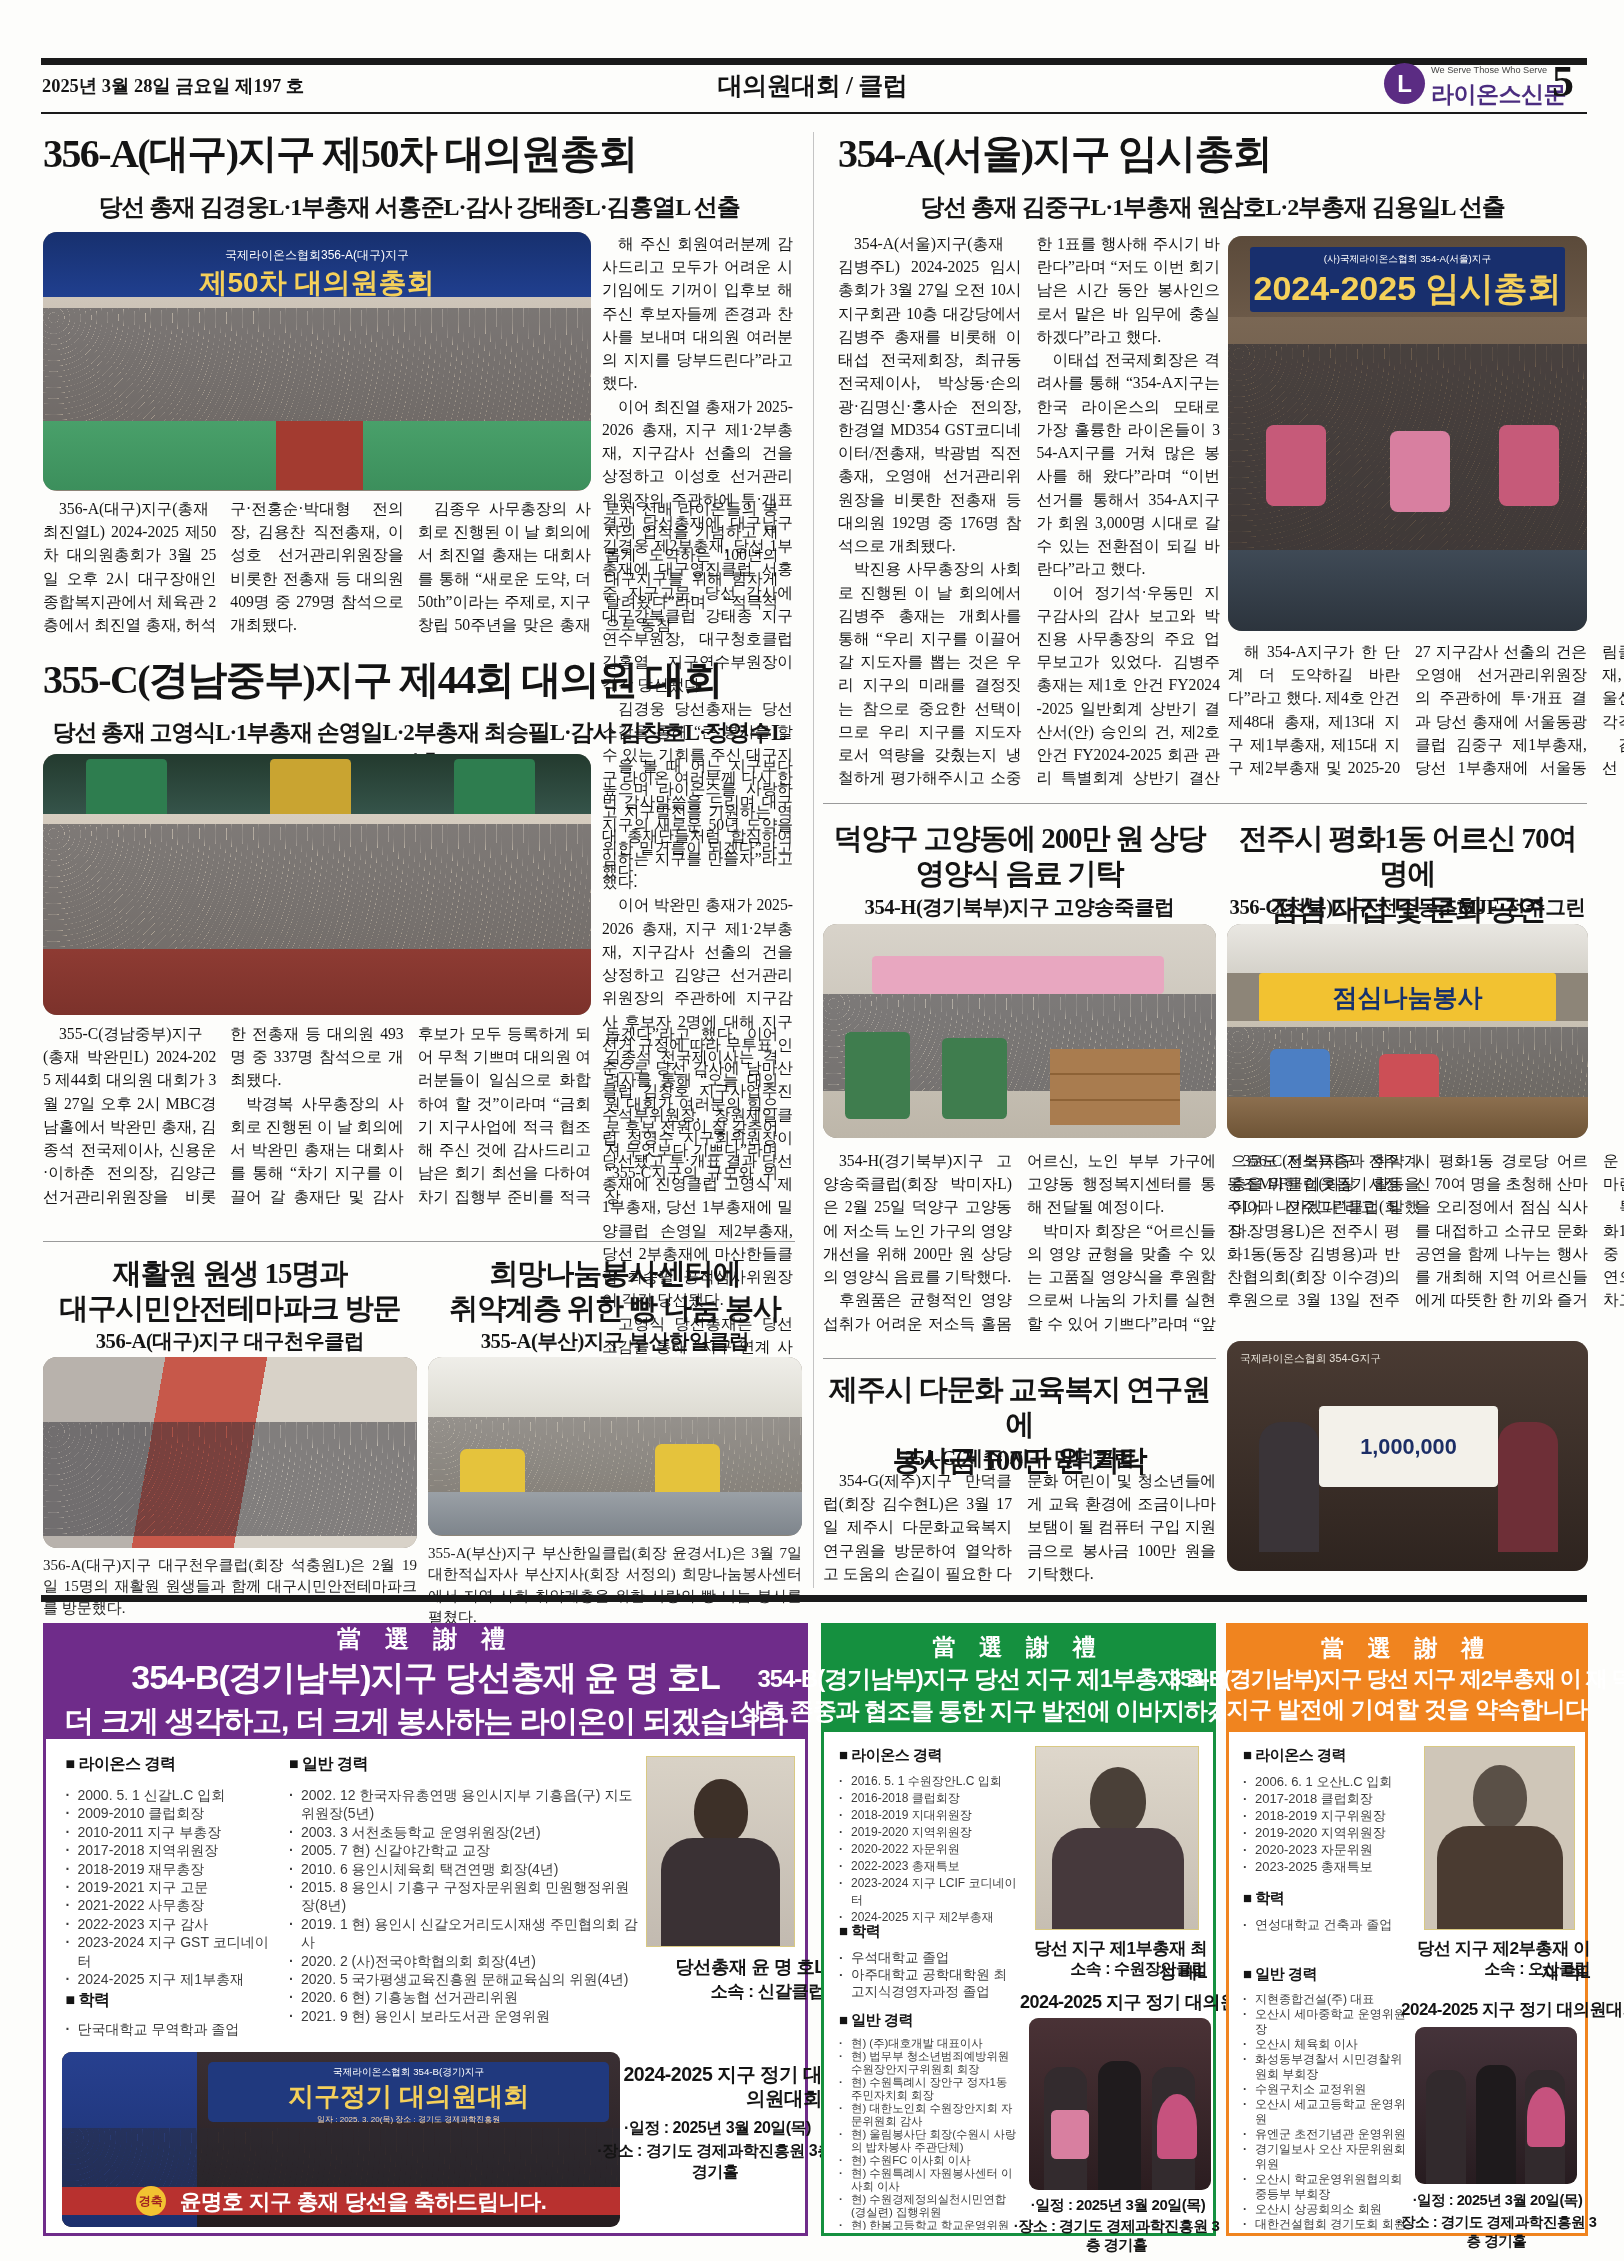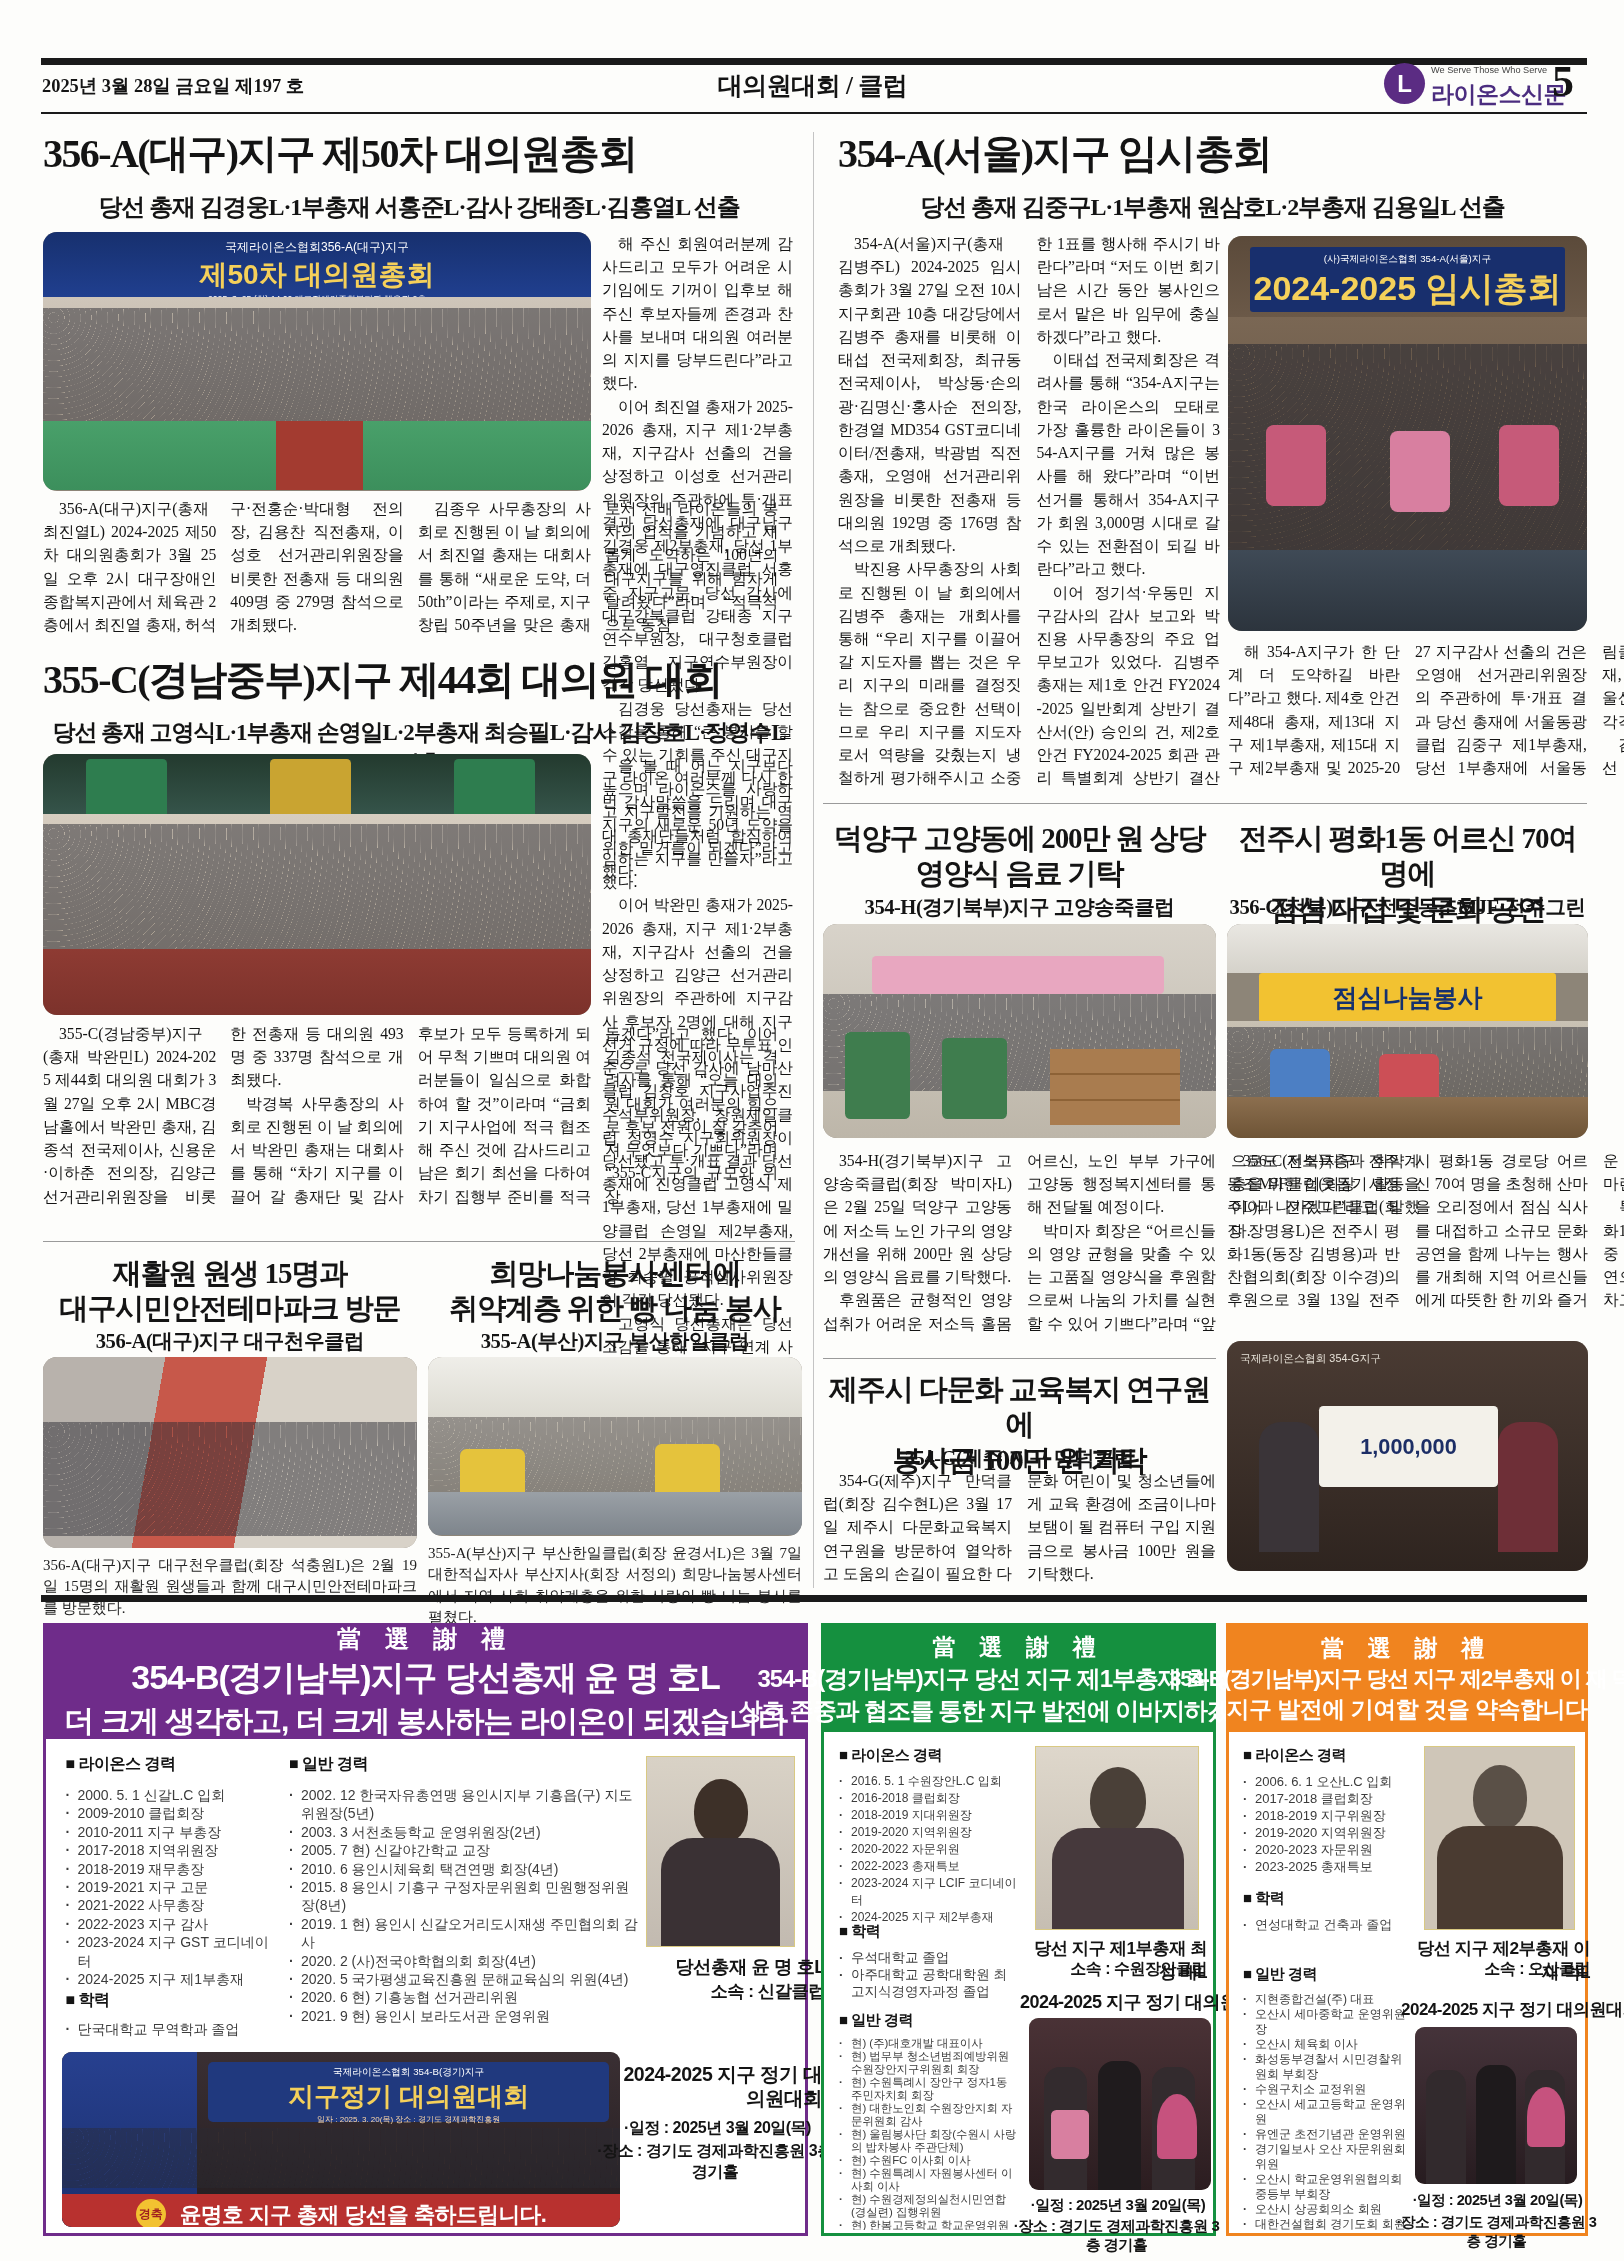--- a/index.html
+++ b/index.html
@@ -49,21 +49,21 @@
 <div class="abs" style="left:1431px;top:65px;font-size:9.2px;font-family:'Liberation Sans',sans-serif;color:#444">We Serve Those Who Serve</div>
 <div class="abs" style="left:1431px;top:79px;font-size:23px;font-weight:bold;color:#4b2d7f;font-family:'Liberation Sans',sans-serif;letter-spacing:-0.5px">라이온스신문</div>
 <div class="abs" style="left:1552px;top:56px;font-size:44px;font-weight:bold">5</div>
 <div class="abs rule" style="left:41px;top:112px;width:1546px;height:1.6px"></div>
 
 <div class="abs h1" style="left:43px;top:132px;width:752px">356-A(대구)지구 제50차 대의원총회</div>
 <div class="abs subhead" style="left:43px;top:191px;width:752px">당선 총재 김경웅L·1부총재 서홍준L·감사 강태종L·김홍열L 선출</div>
 
 <div class="photo" style="left:43px;top:232px;width:548px;height:259px">
   <div class="band" style="top:0;height:65px;background:linear-gradient(#17306e,#203f8f)">
-    <div class="banner-top" style="font-size:12px;padding-top:7px">국제라이온스협회356-A(대구)지구</div>
+    <div class="banner-top" style="font-size:12px;padding-top:15px">국제라이온스협회356-A(대구)지구</div>
     <div class="banner-top goldtxt" style="font-size:28px;font-weight:bold">제50차 대의원총회</div>
     <div class="banner-top" style="font-size:8.7px">2025. 3. 25.(화) 14:00  대구장애인종합복지관 체육관 2층</div>
   </div>
   <div class="band" style="top:65px;height:125px;background:linear-gradient(#cfc6ba,#b8ad9e)"></div>
   <div class="crowd" style="top:76px;height:119px"></div>
   <div class="band" style="top:189px;height:69px;background:linear-gradient(#49a06a,#3c8f5c)"></div>
   <div class="abs" style="left:233px;top:189px;width:87px;height:69px;background:#a33b30"></div>
 </div>
 
 <div class="abs bodytxt cols3" style="left:43px;top:497px;width:548px;height:149px">
@@ -270,21 +270,21 @@
 
   <div class="photo" style="left:16px;top:426px;width:558px;height:175px;border-radius:9.7px">
     <div class="band" style="top:0;height:175px;background:linear-gradient(#3a2f33,#241d20)"></div>
     <div class="abs" style="left:0;top:0;width:135px;height:175px;background:linear-gradient(#27408f,#1b2f6d)"></div>
     <div class="band" style="top:9.7px;left:146px;right:10.8px;height:60px;background:#20397e;border-radius:5px">
       <div class="banner-top" style="font-size:9.7px;padding-top:4.3px">국제라이온스협회 354-B(경기)지구</div>
       <div class="banner-top goldtxt" style="font-size:26px;font-weight:bold">지구정기 대의원대회</div>
       <div class="banner-top" style="font-size:8px;color:#ffd9a8">일자 : 2025. 3. 20(목)    장소 : 경기도 경제과학진흥원</div>
     </div>
     <div class="crowd" style="top:76px;height:60px;opacity:.45"></div>
-    <div class="band" style="top:142px;height:40px;background:#b8312f;display:flex;align-items:center;justify-content:center;gap:14px">
+    <div class="band" style="top:135px;height:28px;background:#b8312f;display:flex;align-items:center;justify-content:center;gap:14px">
       <span style="display:inline-flex;align-items:center;justify-content:center;width:30px;height:30px;border-radius:50%;background:#f2c231;color:#a02020;font-weight:bold;font-size:12px;font-family:'Liberation Sans',sans-serif">경축</span>
       <span style="color:#fff;font-weight:bold;font-size:21.7px;font-family:'Liberation Sans',sans-serif;letter-spacing:-0.5px">윤명호 지구 총재 당선을 축하드립니다.</span>
     </div>
   </div>
   <div class="abs pcap" style="left:572px;top:436px;width:204px;font-size:19.5px;line-height:1.25">2024-2025 지구 정기 대의원대회</div>
   <div class="abs sched" style="left:563px;top:492px;width:217px;font-size:16px">·일정 : 2025년 3월 20일(목)</div>
   <div class="abs sched" style="left:550px;top:515px;width:238px;font-size:16px">·장소 : 경기도 경제과학진흥원 3층 경기홀</div>
 </div>
 
 <div class="adbox" style="left:821px;width:395px;border:3.2px solid #15903f">

